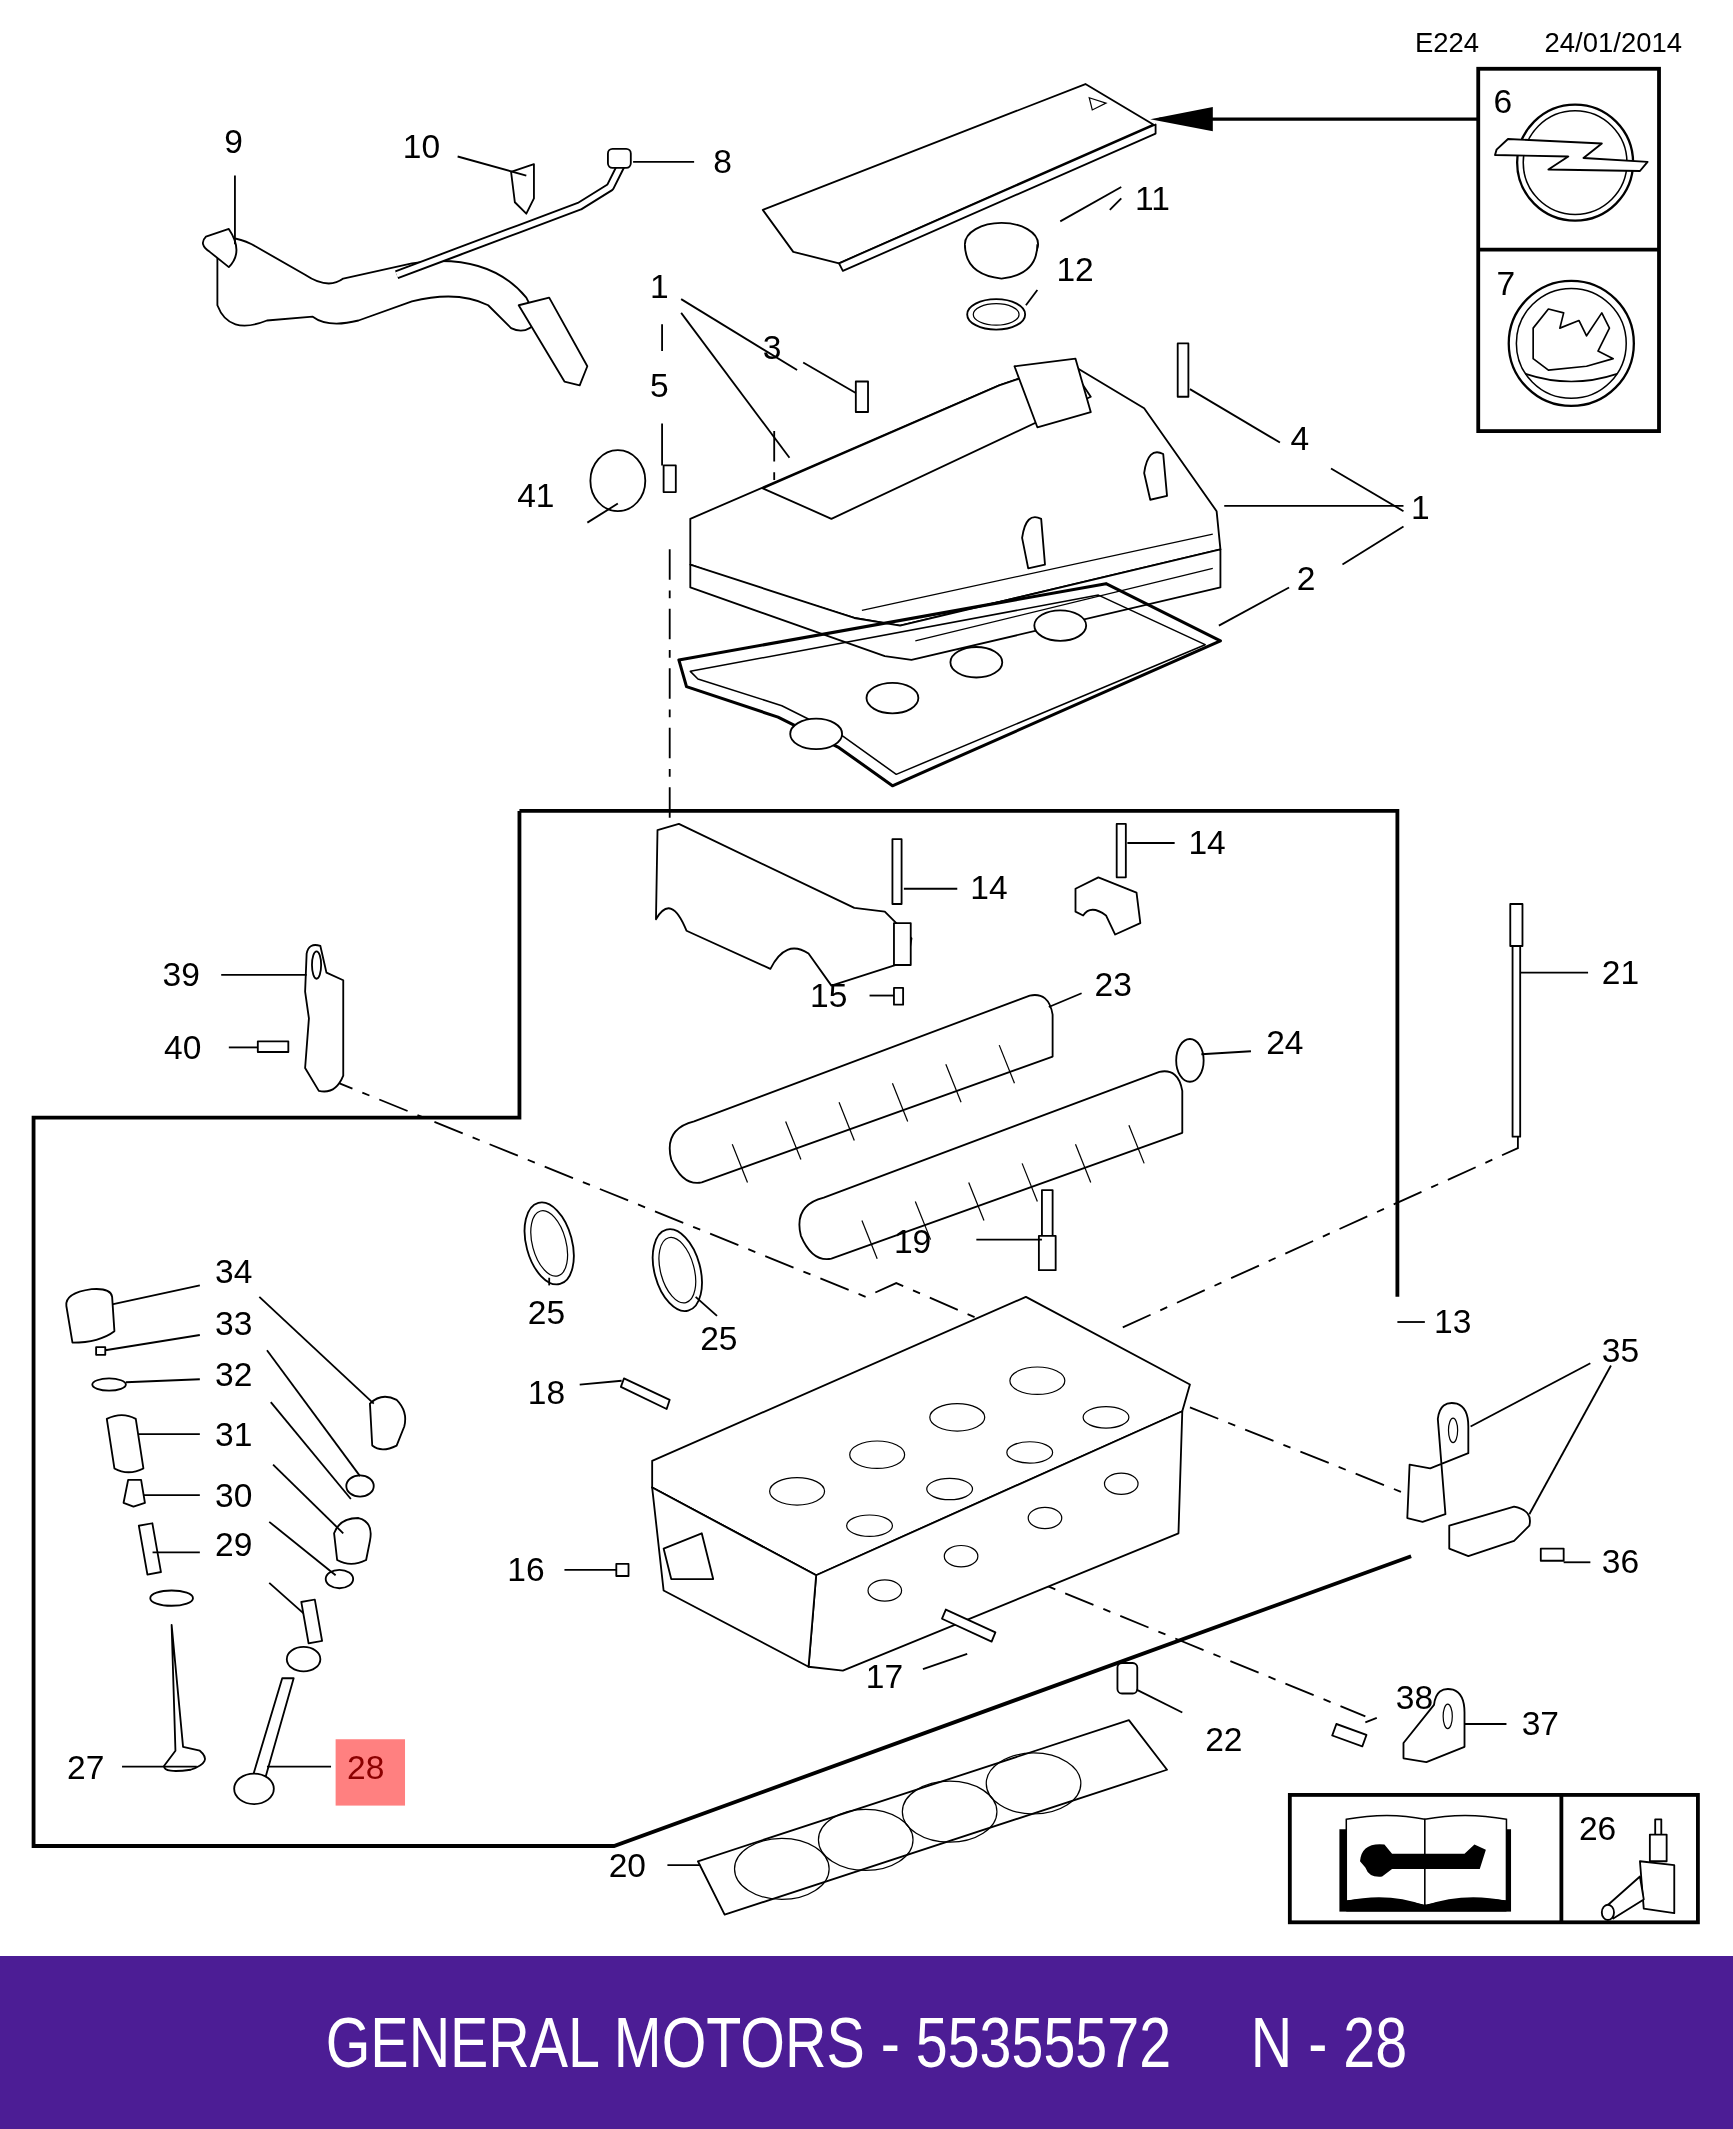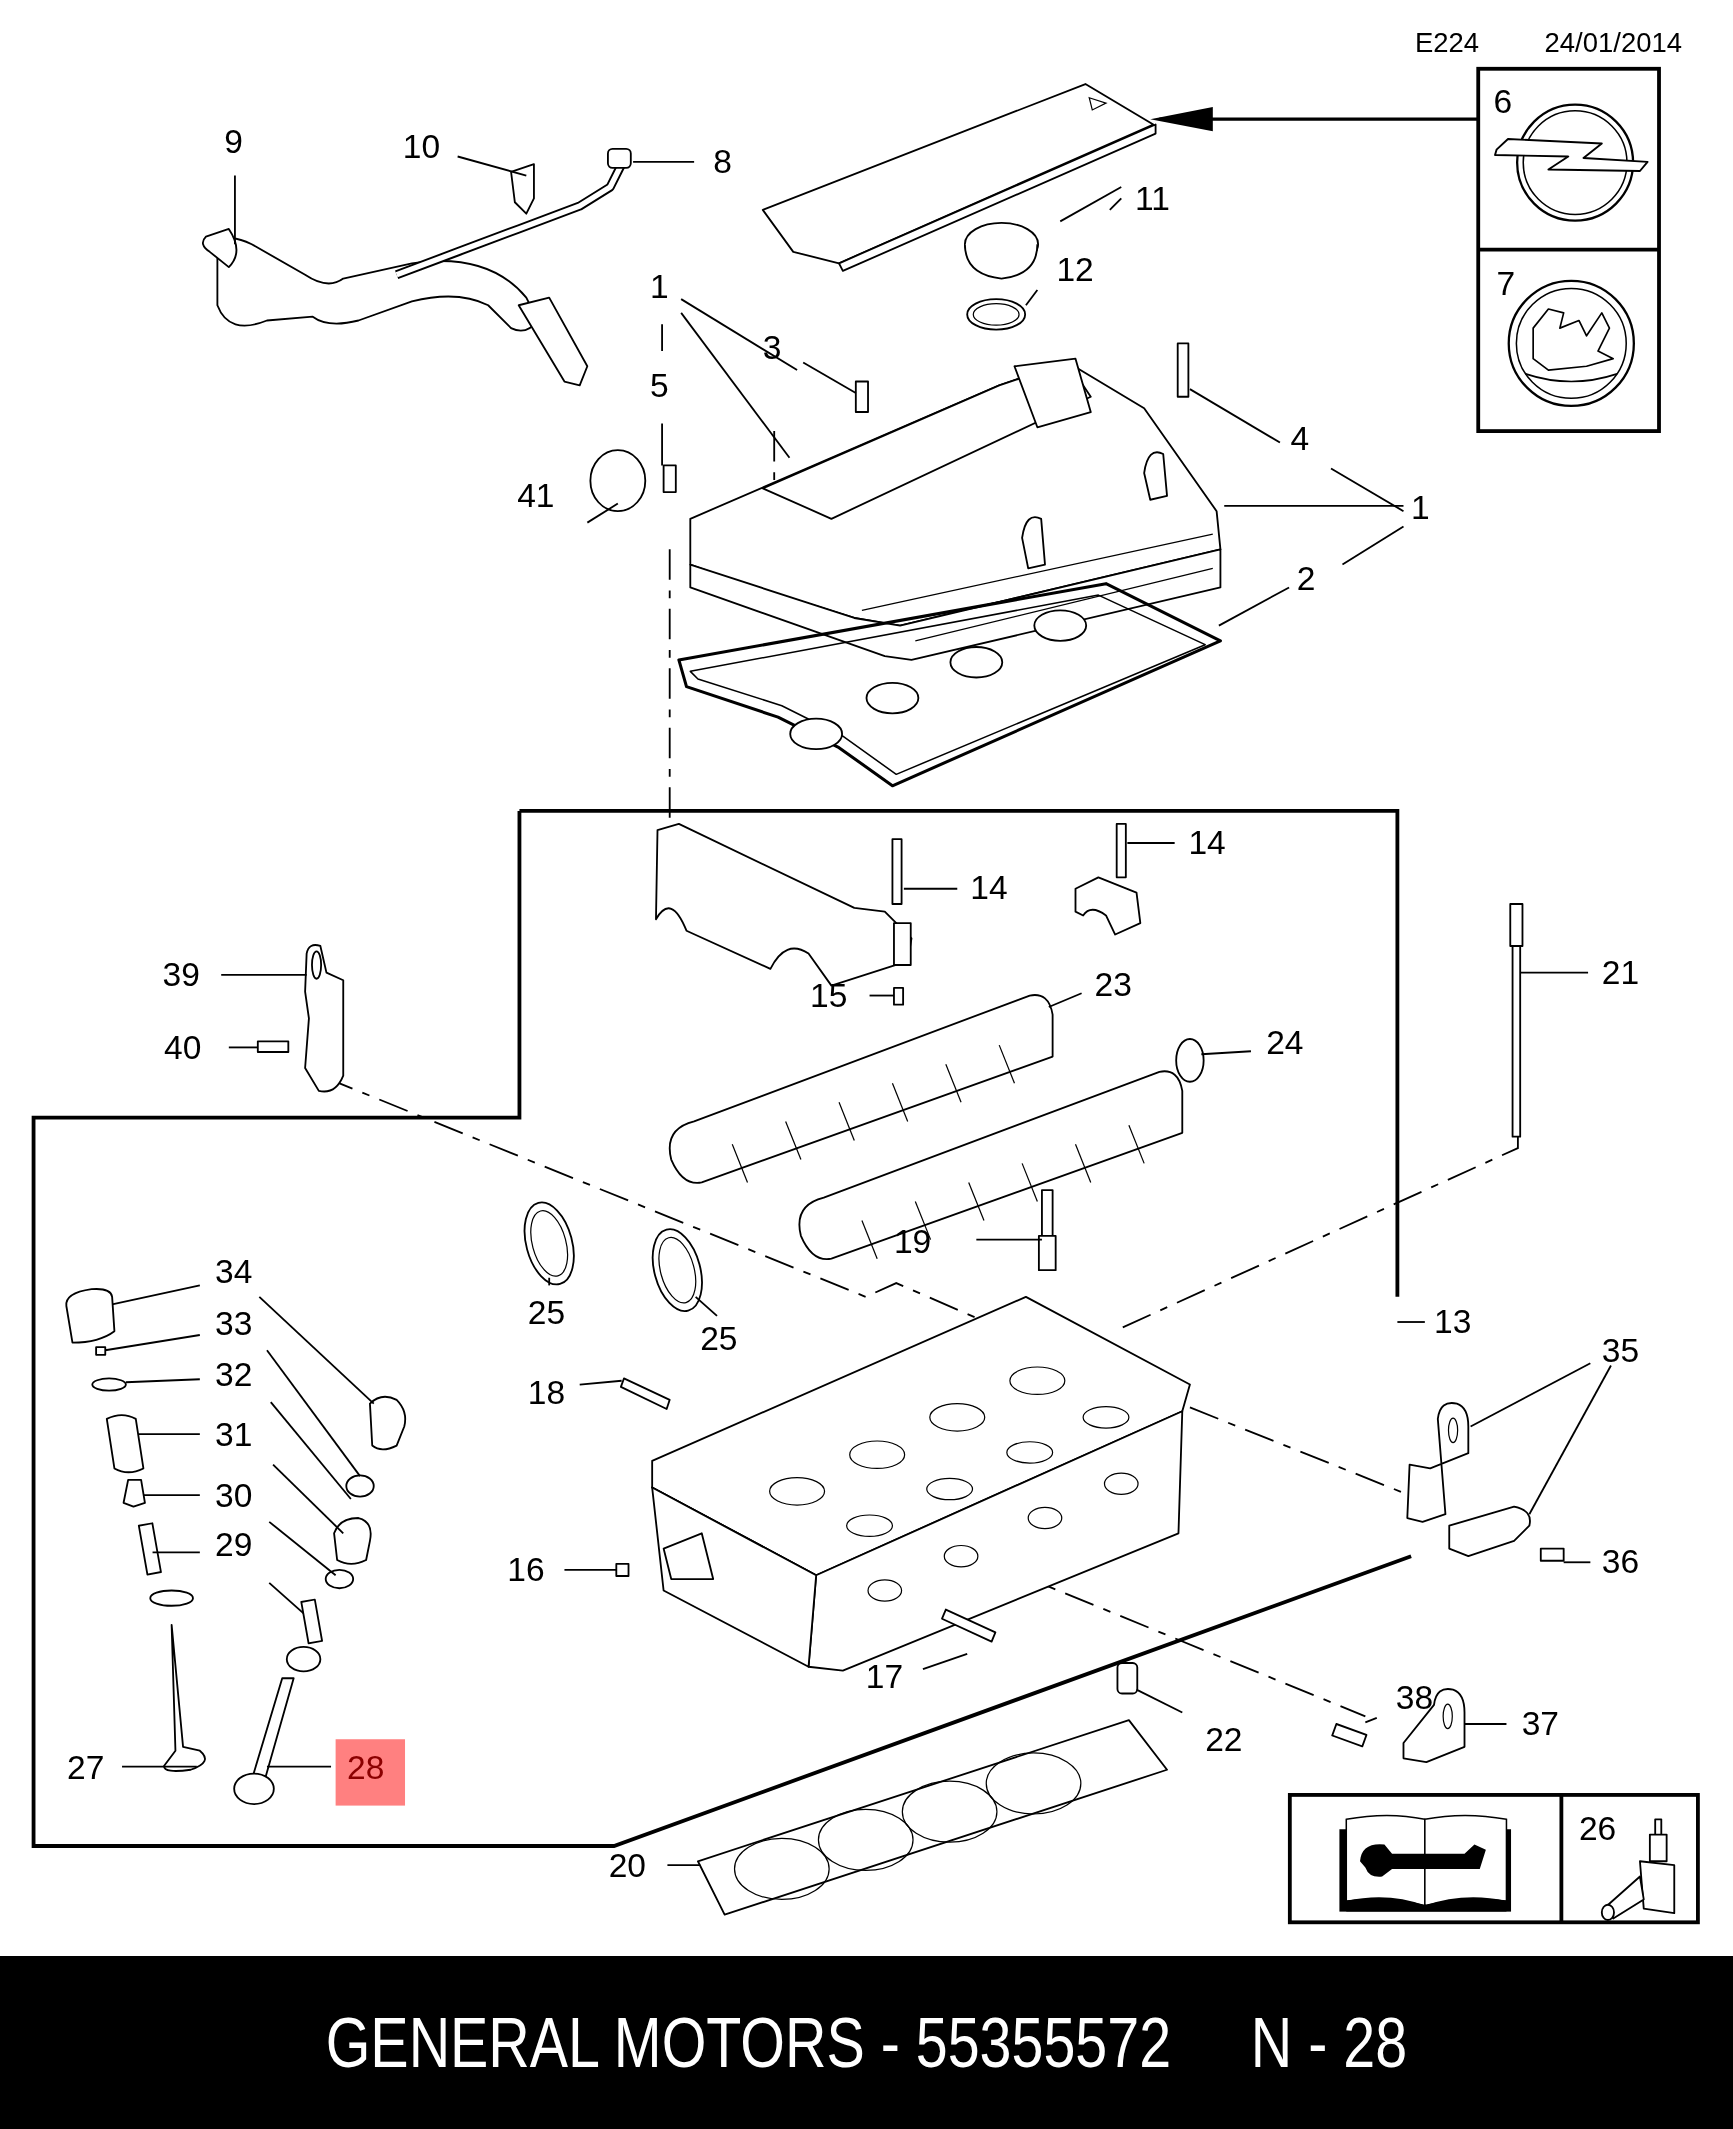--- a/index.html
+++ b/index.html
@@ -10,21 +10,21 @@
   .hdr { font-family: "Liberation Sans", sans-serif; font-size: 36px; fill: #000; }
   .leader { stroke: #000; stroke-width: 2.4; fill: none; }
   .frame { stroke: #000; stroke-width: 5; fill: none; }
   .part { stroke: #000; stroke-width: 2.4; fill: #fff; stroke-linejoin: round; }
   .part-thin { stroke: #000; stroke-width: 1.6; fill: none; }
   .dash { stroke: #000; stroke-width: 2.4; fill: none; stroke-dasharray: 40 14 10 14; }
   .box { stroke: #000; stroke-width: 5; fill: #fff; }
   .hl-rect { fill: #ff8080; }
   .hl-text { font-family: "Liberation Sans", sans-serif; font-size: 44px; fill: #8b0000; }
   #footer { position: absolute; left: 0; top: 1956px; width: 1733px; height: 173px;
-            background: #000000; display: flex; align-items: center; justify-content: center; }
+            background: #4c1d95; display: flex; align-items: center; justify-content: center; }
   #footer-text { color: #ffffff; font-family: "Liberation Sans", sans-serif; font-size: 70px;
                  letter-spacing: 0px; white-space: pre; transform: scaleX(0.82); }
 </style>
 </head>
 <body>
 
 <svg id="diagram" viewBox="0 0 2272 2564" xmlns="http://www.w3.org/2000/svg">
 
   <text class="hdr" x="1855" y="68">E224</text>
   <text class="hdr" x="2025" y="68">24/01/2014</text>

